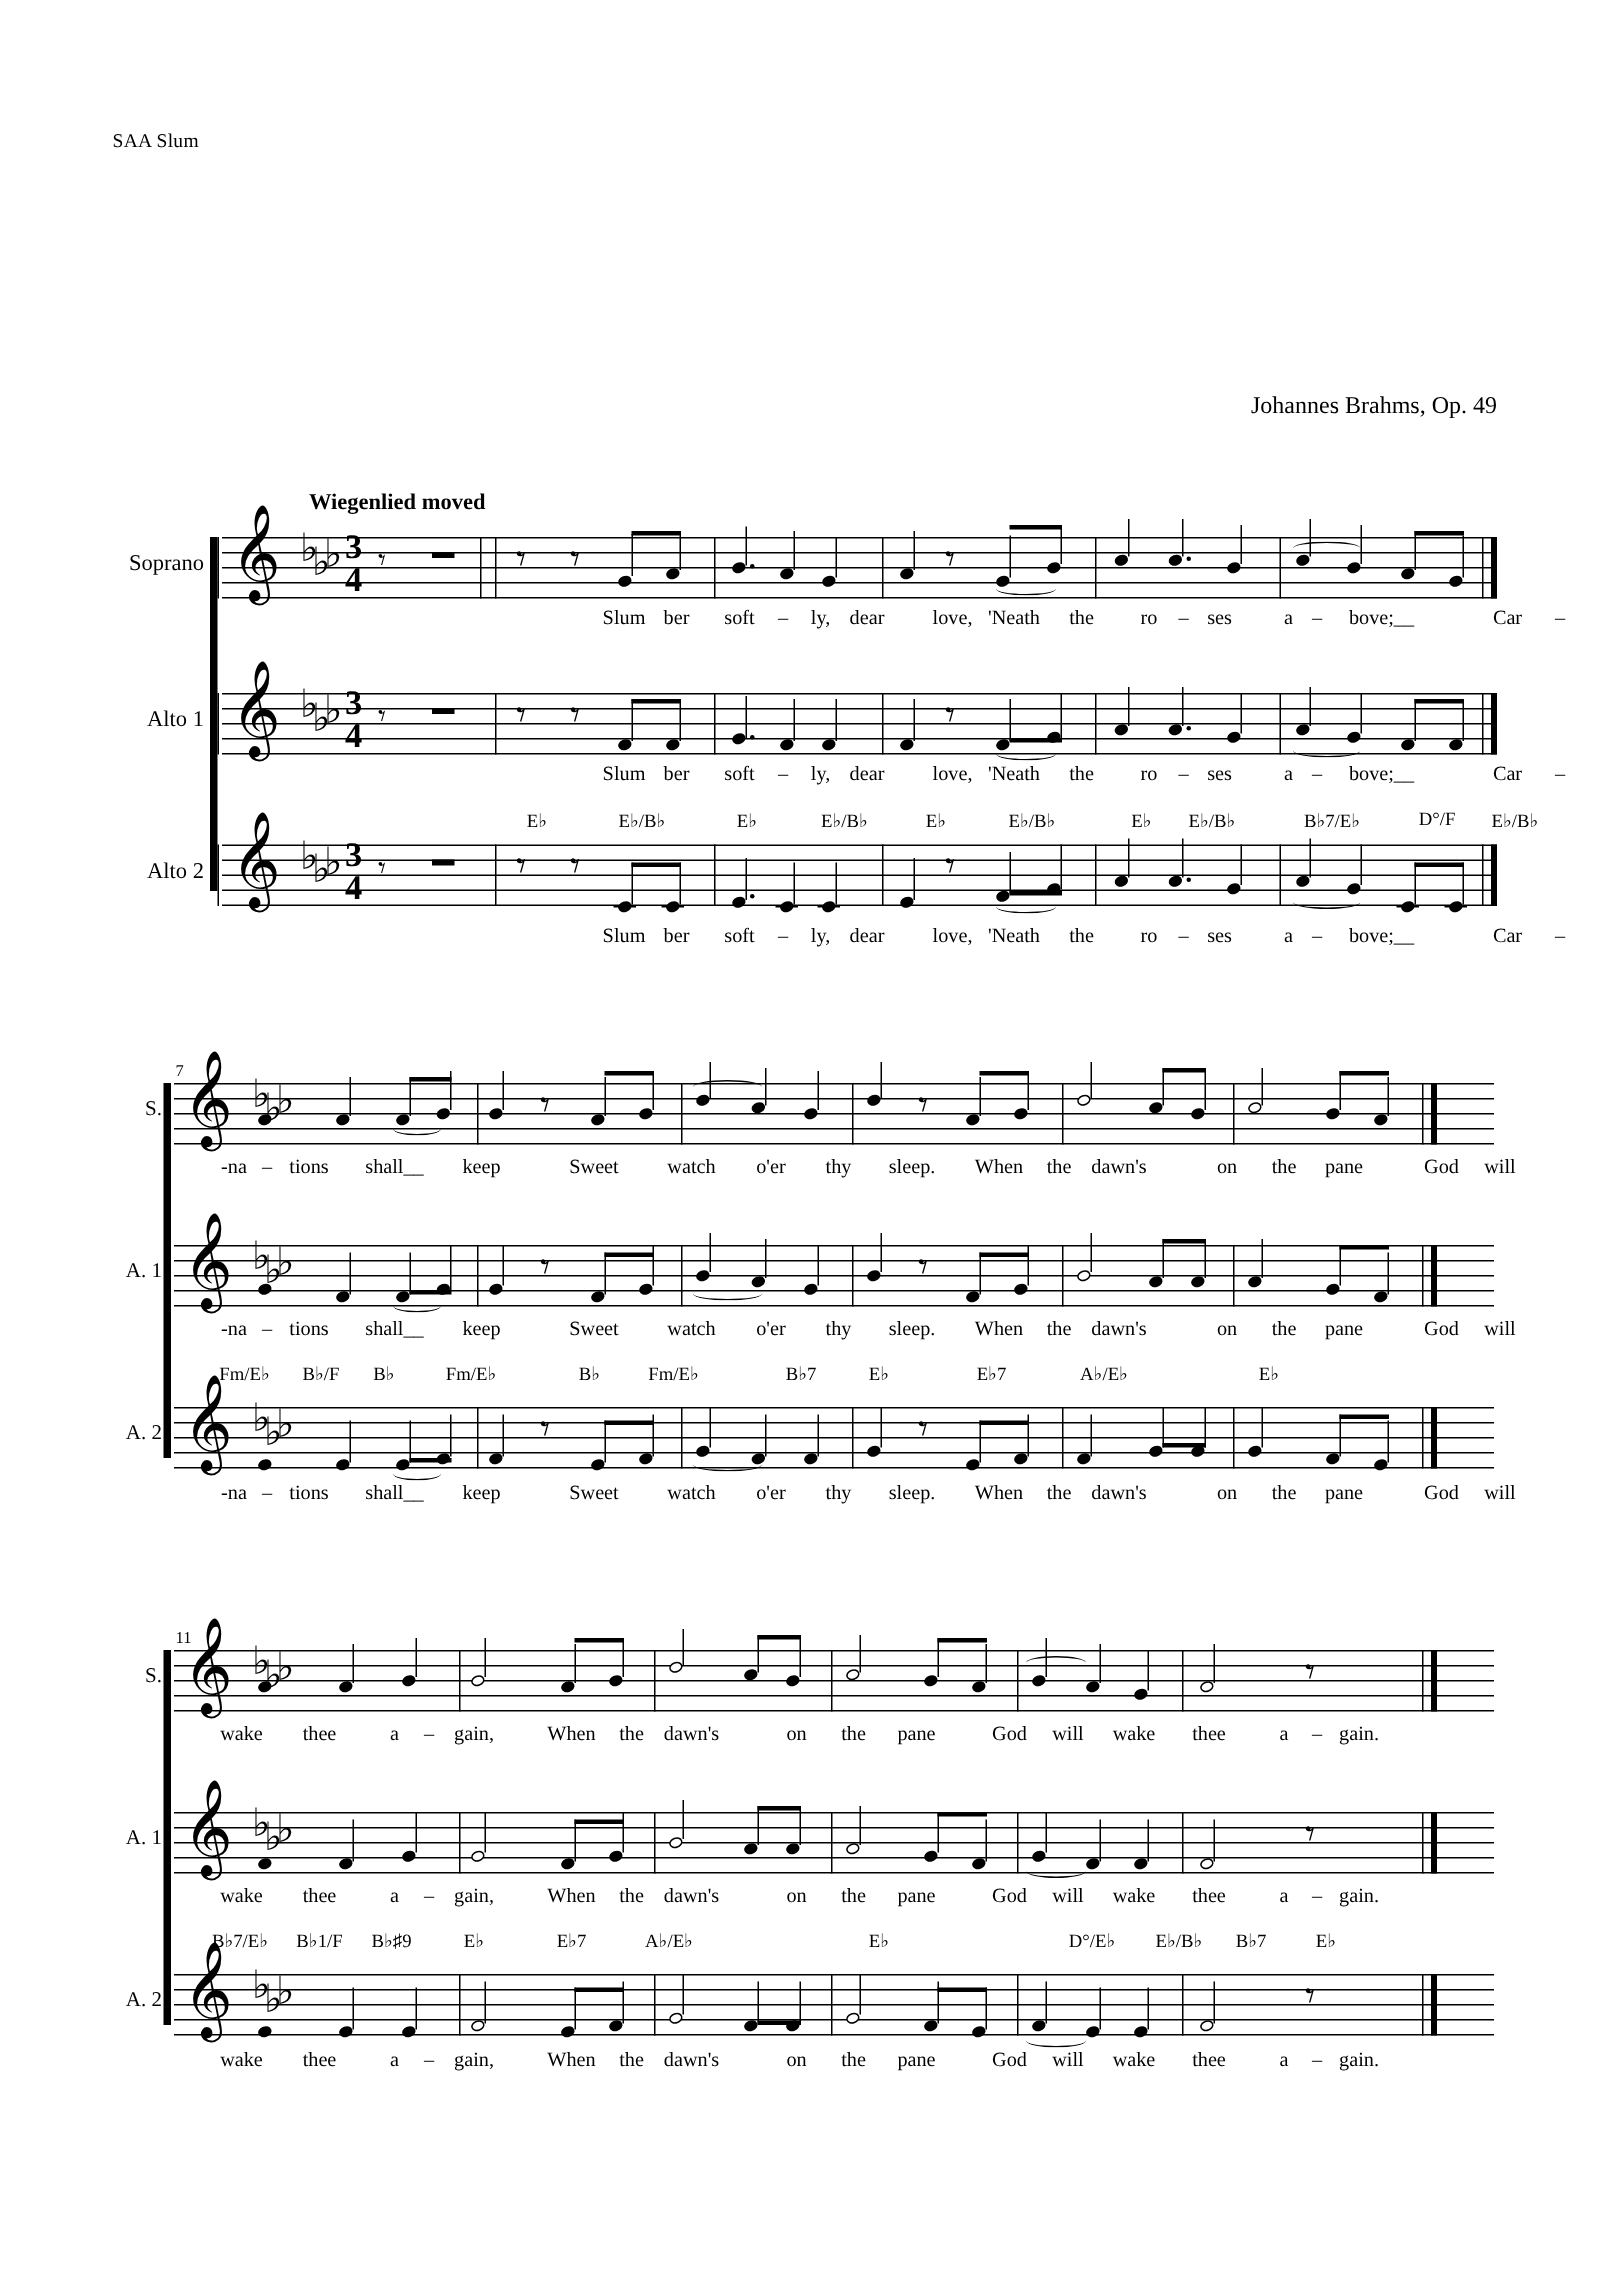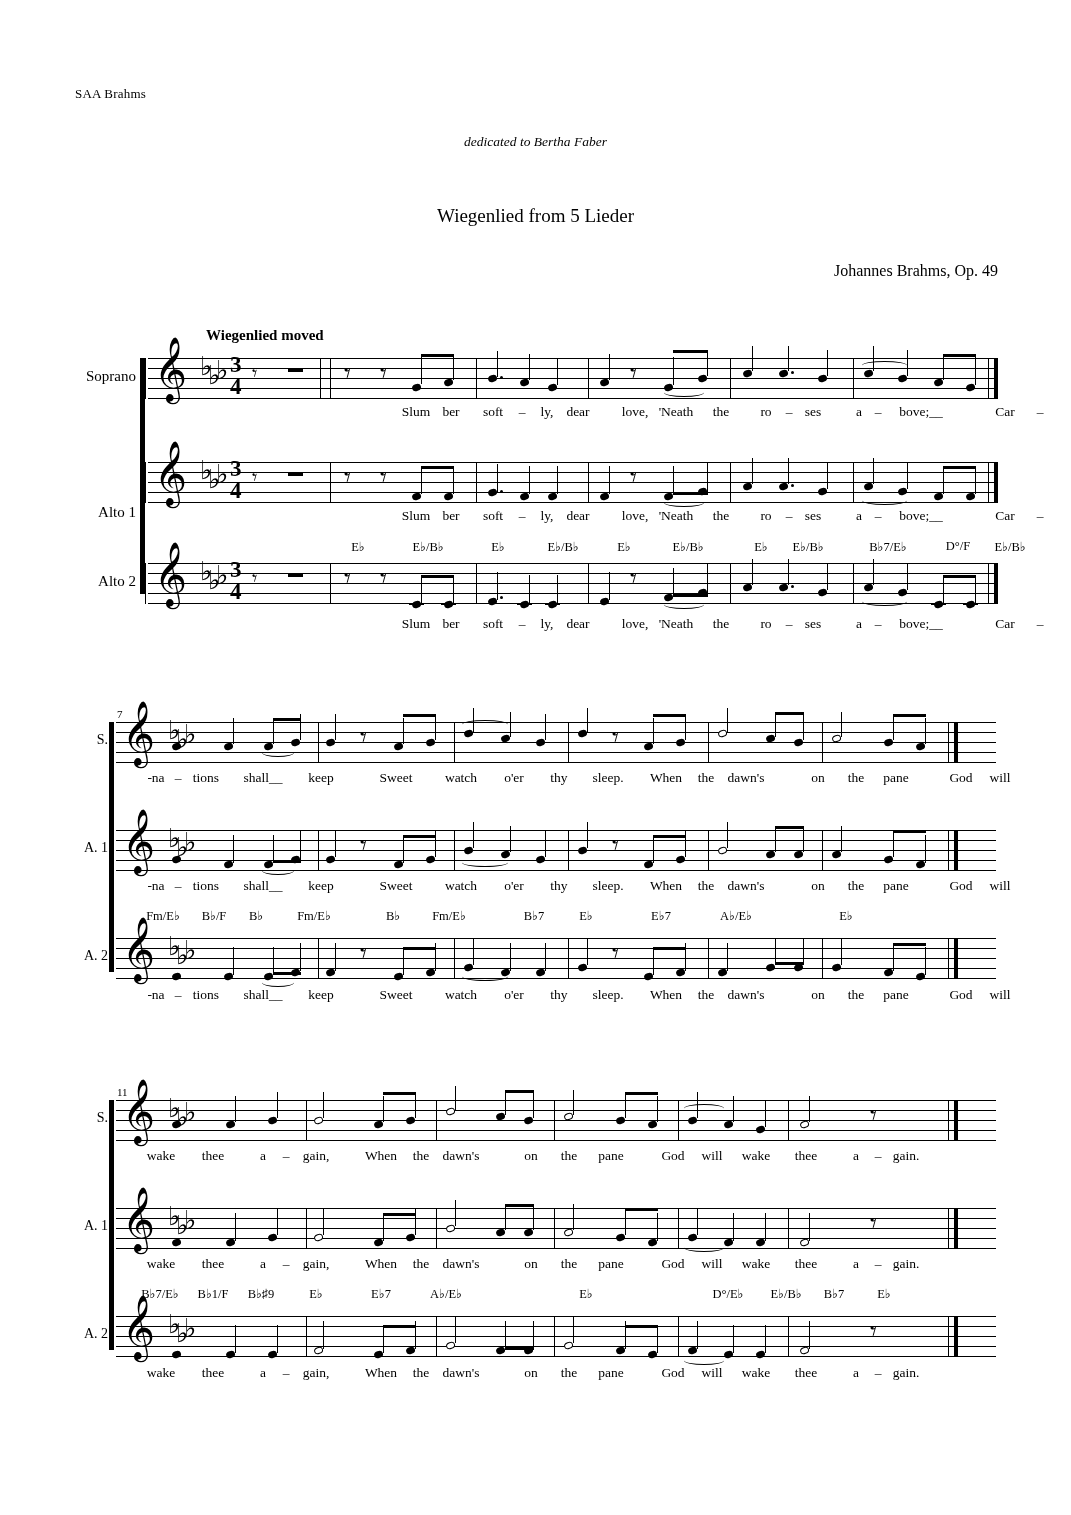--- a/index.html
+++ b/index.html
@@ -245,34 +245,32 @@
   .chord {
     position: absolute;
     transform: translateX(-50%);
   }
 </style>
 </head>
 <body>
 
 <div class="page">
 
-  <div class="part-label">SAA Brahms</div>
-  <div class="dedication">dedicated to Bertha Faber</div>
-  <div class="subtitle">Wiegenlied from 5 Lieder</div>
+  <div class="part-label">SAA Slum</div>
   <div class="composer">Johannes Brahms, Op. 49</div>
   <div class="tempo">Wiegenlied moved</div>
 
   <div class="system sys1">
     <div class="brace" style="left:140px; top:8px; height:236px;"></div>
     <div class="barline" style="left:145px; top:8px; height:41px;"></div>
     <div class="barline" style="left:145px; top:112px; height:41px;"></div>
     <div class="barline" style="left:145px; top:213px; height:41px;"></div>
 
     <div class="voice-name" style="top:18px;">Soprano</div>
-    <div class="voice-name" style="top:122px;margin-top:32px;">Alto 1</div>
+    <div class="voice-name" style="top:122px;">Alto 1</div>
     <div class="voice-name" style="top:223px;">Alto 2</div>
 
     <div class="stave" style="top:8px;">
       <div class="line"></div>
         <div class="line"></div>
         <div class="line"></div>
         <div class="line"></div>
         <div class="line"></div>
       <div class="clef">𝄞</div>
       <div class="keysig" style="left:52px;">♭</div>

